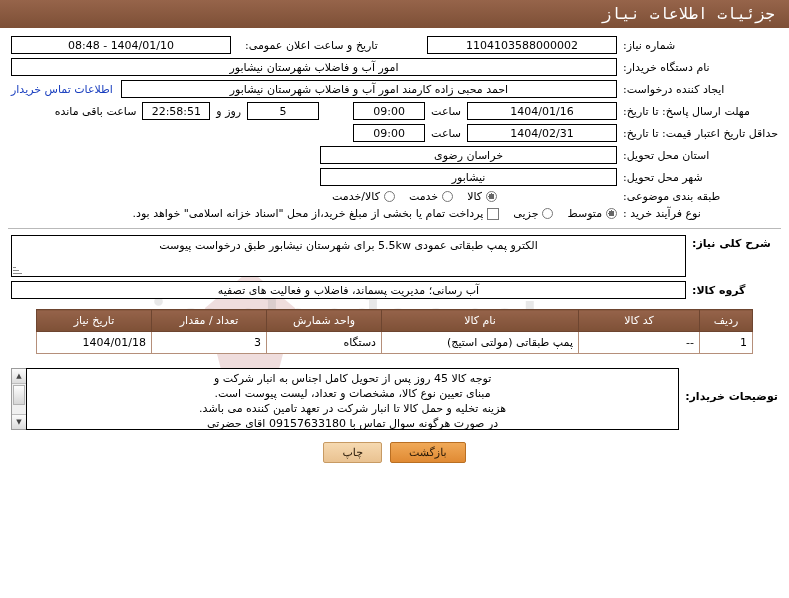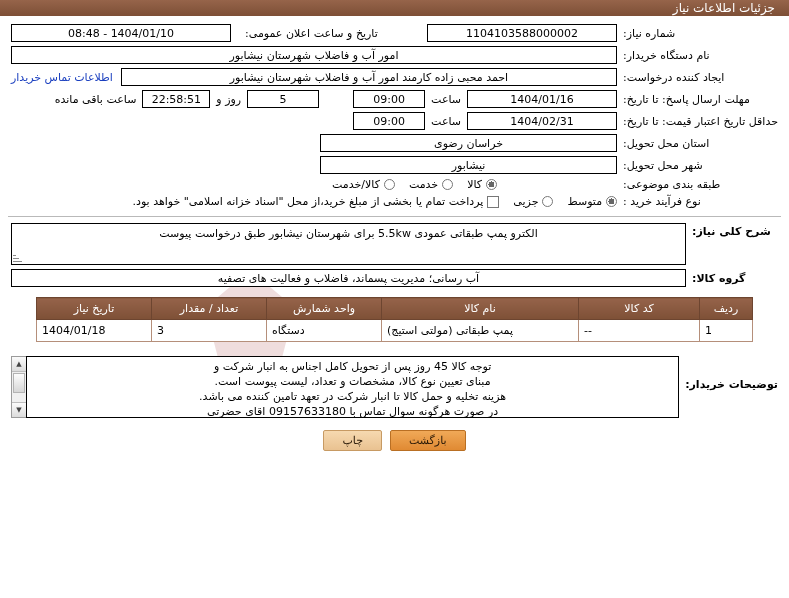--- a/index.html
+++ b/index.html
@@ -46,32 +46,33 @@
   .wm-shape {
     position: absolute;
     left: 205px;
     top: 20px;
     width: 90px;
     height: 100px;
     background: rgba(190,120,120,0.25);
     clip-path: polygon(50% 0%, 100% 38%, 82% 100%, 18% 100%, 0% 38%);
   }
   .header-bar {
-    height: 16px;
+    height: 28px;
     background: #8a5a40;
     background: linear-gradient(#96644a, #7d4f36);
     color: #fff;
-    font-size: 12px;
+    font-size: 16px;
     display: flex;
     align-items: center;
     justify-content: flex-start;
     padding: 0 14px;
     box-sizing: border-box;
     position: relative;
     z-index: 2;
+    font-family: Liberation Mono, monospace;
   }
   .content {
     position: relative;
     z-index: 1;
     padding: 6px 8px 0 8px;
     box-sizing: border-box;
   }
   table.form {
     width: 100%;
     border-collapse: collapse;
@@ -181,21 +182,21 @@
     color: #fff;
     border: 1px solid #6d4530;
     padding: 4px 5px;
     font-weight: normal;
     font-size: 11px;
     text-align: center;
   }
   table.grid td {
     border: 1px solid #b58f7a;
     padding: 4px 5px;
-    text-align: left;
+    text-align: right;
     background: #fff;
     font-size: 11px;
   }
   .notes-wrap {
     display: flex;
     align-items: stretch;
     gap: 0;
     margin-top: 6px;
   }
   .notes-box {

